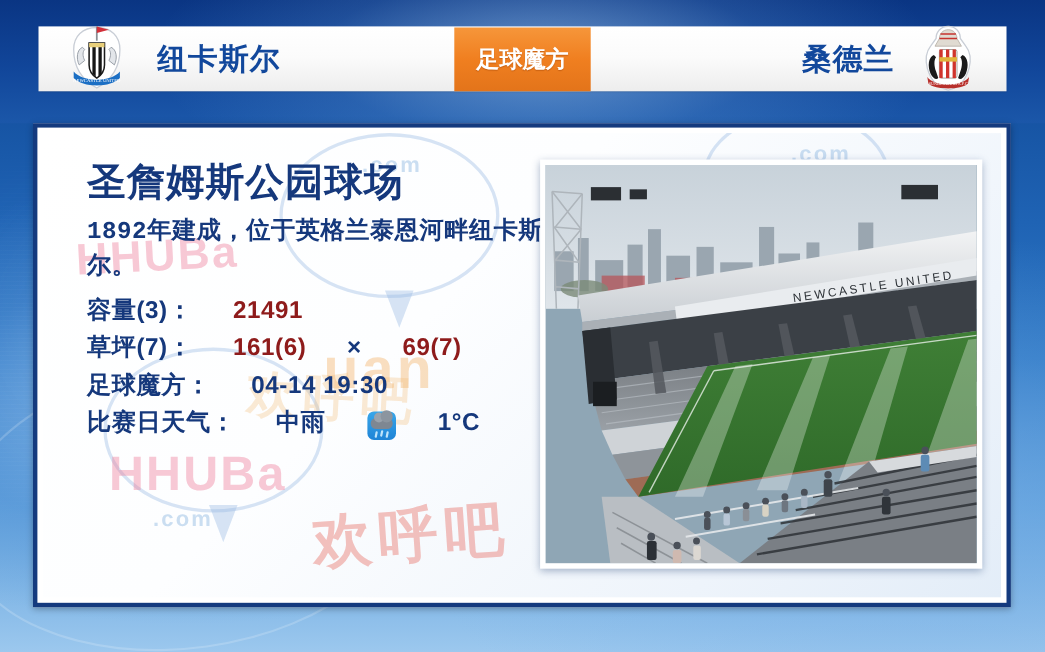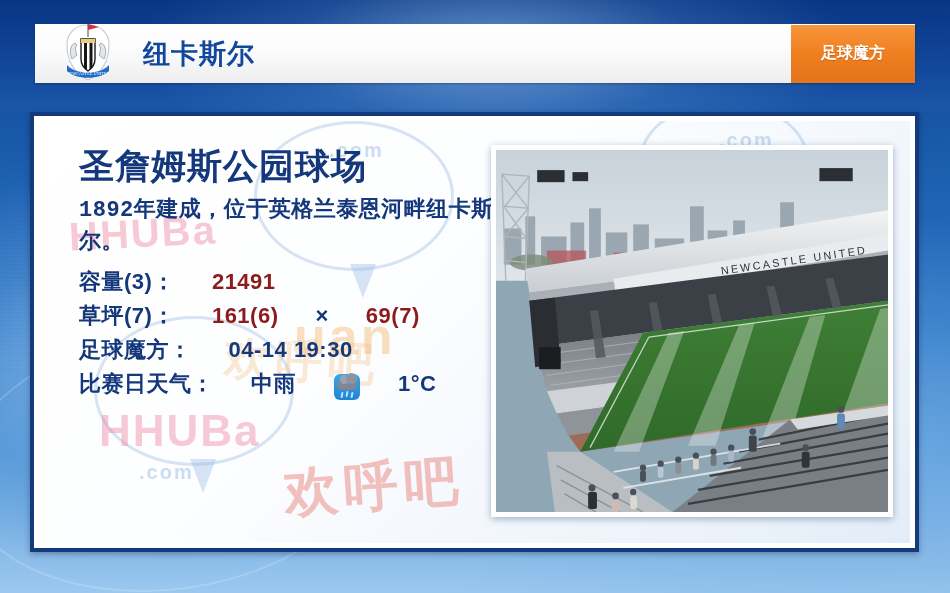--- a/index.html
+++ b/index.html
@@ -62,21 +62,21 @@
   .crest { width:66px; height:66px; position:relative; flex:0 0 auto; }
   .crest.home { margin-left:20px; margin-top:-3px; }
   .crest.away { margin-right:20px; margin-top:-1px; }
   .crest svg { display:block; width:100%; height:100%; }
 
   
   .center-logo {
     width:124px; height:58px; flex:0 0 auto;
     background:linear-gradient(180deg,#f6963a 0%,#f07f20 50%,#e3741a 100%);
     display:flex; align-items:center; justify-content:center;
-    color:#ffffff; font-size:16px; font-weight:bold; letter-spacing:0px;
+    color:#ffffff; font-size:21px; font-weight:bold; letter-spacing:0px;
     text-shadow:0 1px 1px rgba(150,60,0,0.45);
   }
 
   
   .card-outer {
     position:absolute; left:30px; top:112px; width:889px; height:440px;
     border:4px solid #143a7e;
     background:#ffffff;
     box-shadow:0 2px 6px rgba(0,0,0,0.30);
     padding:5px;
@@ -191,20 +191,39 @@
         <path d="M46 24 C51 26 52 34 49 40 L44 36 C46 32 46 28 44 26 Z" fill="#e3e6ea" stroke="#9aa0a8" stroke-width="0.9"></path>
         <path d="M12 46 C20 56 46 56 54 46 L54 52 C46 61 20 61 12 52 Z" fill="#1c6fc4"></path>
         <text x="33" y="55.5" font-size="4.3" fill="#ffffff" text-anchor="middle" font-family="Liberation Serif, serif">NEWCASTLE UNITED</text>
       </svg>
     </div>
     <div class="team-name home">纽卡斯尔</div>
   </div>
 
   <div class="center-logo">足球魔方</div>
 
+  <div class="team-side right">
+    <div class="team-name away">桑德兰</div>
+    <div class="crest away">
+      <svg viewBox="0 0 66 66">
+        <path d="M33 4 C26 4 22 9 22 15 L17 22 C13 27 12 34 14 42 C17 53 24 60 33 62 C42 60 49 53 52 42 C54 34 53 27 49 22 L44 15 C44 9 40 4 33 4 Z" fill="#ffffff" stroke="#c9ced6" stroke-width="1.2"></path>
+        <path d="M33 7 C28 7 25 11 25 15 L21 22 L45 22 L41 15 C41 11 38 7 33 7 Z" fill="#e0dbd2" stroke="#b8b2a8" stroke-width="0.8"></path>
+        <path d="M26 11 L40 11 M25 15 L41 15" stroke="#c6342f" stroke-width="1.4"></path>
+        <rect x="25" y="25" width="16" height="26" rx="2" fill="#ffffff" stroke="#9c9690" stroke-width="0.8"></rect>
+        <rect x="25" y="25" width="3" height="26" fill="#d0342c"></rect>
+        <rect x="31" y="25" width="3" height="26" fill="#d0342c"></rect>
+        <rect x="37" y="25" width="3" height="26" fill="#d0342c"></rect>
+        <rect x="25" y="32" width="16" height="4" fill="#e0b43c"></rect>
+        <path d="M20 30 C15 32 14 40 17 47 C19 51 22 53 24 51 L22 45 C20 40 20 34 22 32 Z" fill="#1a1a1a"></path>
+        <path d="M46 30 C51 32 52 40 49 47 C47 51 44 53 42 51 L44 45 C46 40 46 34 44 32 Z" fill="#1a1a1a"></path>
+        <path d="M14 50 C20 59 46 59 52 50 L51 56 C45 62 21 62 15 56 Z" fill="#b8302c"></path>
+        <text x="33" y="57" font-size="3.8" fill="#ffffff" text-anchor="middle" font-family="Liberation Serif, serif">SUNDERLAND A.F.C</text>
+      </svg>
+    </div>
+  </div>
 </div>
 
 <div class="card-outer">
   <div class="card-inner">
 
     <div class="wm wm-bubble" style="left:215px; top:0px;"></div>
     <div class="wm wm-bubble" style="left:55px; top:195px;"></div>
     <div class="wm wm-bubble" style="left:600px; top:-20px; width:170px; height:120px;"></div>
     <div class="wm wm-hh" style="left:30px; top:90px; transform:rotate(-3deg);">HHUBa</div>
     <div class="wm wm-hu" style="left:255px; top:185px; color:rgba(242,170,90,0.38);">uan</div>

